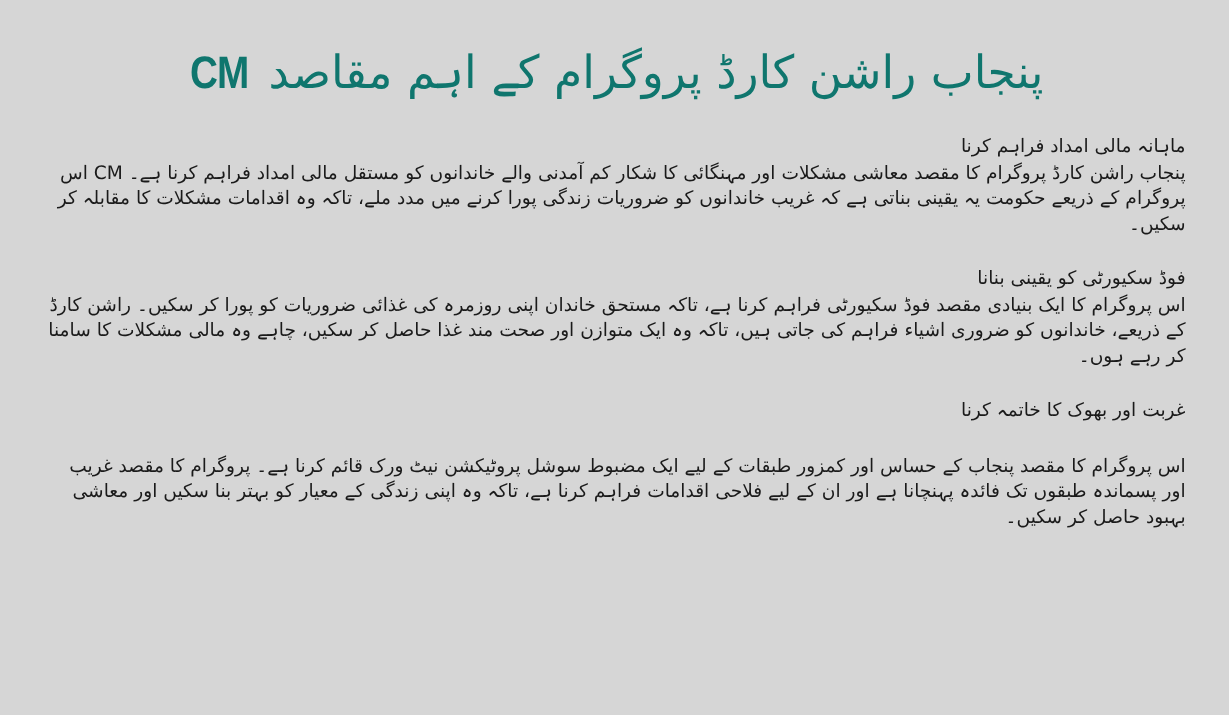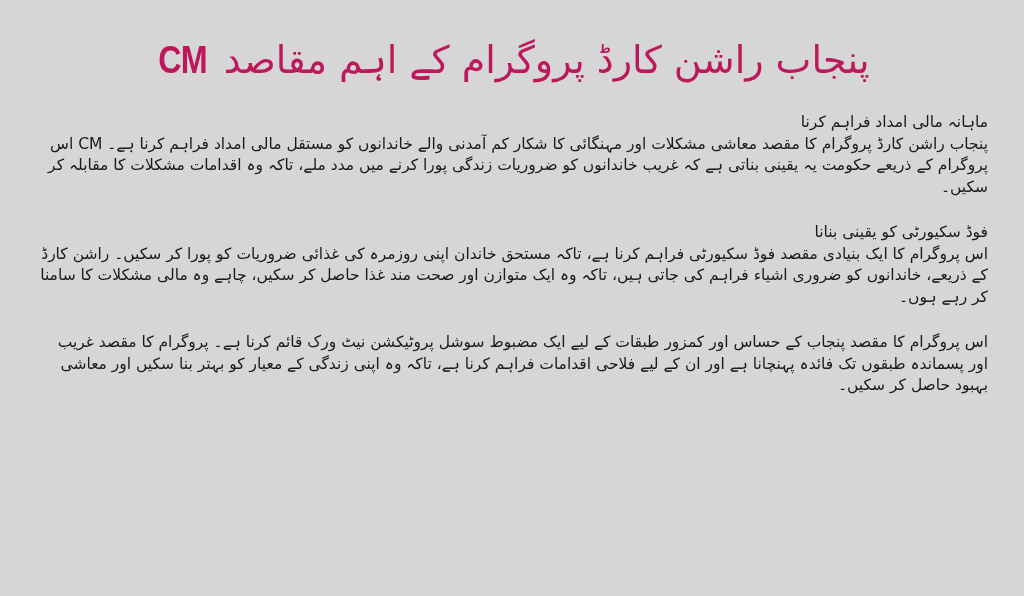--- a/index.html
+++ b/index.html
@@ -17,21 +17,21 @@
     }
     .title {
       position: absolute;
       top: 30px;
       left: 0;
       width: 1024px;
       text-align: center;
       direction: rtl;
       font-size: 38px;
       line-height: 60px;
-      color: #be185d;
+      color: #0f766e;
       font-weight: normal;
       margin: 0;
     }
     .title .cm {
       font-family: "Liberation Sans", sans-serif;
       font-weight: bold;
       font-size: 38px;
       letter-spacing: -1px;
       transform: scaleX(0.85);
       display: inline-block;
@@ -67,17 +67,18 @@
 <div class="content">
   <div class="section">
     <h2 class="section-heading">ماہانہ مالی امداد فراہم کرنا</h2>
     <p class="section-body">پنجاب راشن کارڈ پروگرام کا مقصد معاشی مشکلات اور مہنگائی کا شکار کم آمدنی والے خاندانوں کو مستقل مالی امداد فراہم کرنا ہے۔ CM اس پروگرام کے ذریعے حکومت یہ یقینی بناتی ہے کہ غریب خاندانوں کو ضروریات زندگی پورا کرنے میں مدد ملے، تاکہ وہ اقدامات مشکلات کا مقابلہ کر سکیں۔</p>
   </div>
   <div class="section">
     <h2 class="section-heading">فوڈ سکیورٹی کو یقینی بنانا</h2>
     <p class="section-body">اس پروگرام کا ایک بنیادی مقصد فوڈ سکیورٹی فراہم کرنا ہے، تاکہ مستحق خاندان اپنی روزمرہ کی غذائی ضروریات کو پورا کر سکیں۔ راشن کارڈ کے ذریعے، خاندانوں کو ضروری اشیاء فراہم کی جاتی ہیں، تاکہ وہ ایک متوازن اور صحت مند غذا حاصل کر سکیں، چاہے وہ مالی مشکلات کا سامنا کر رہے ہوں۔</p>
   </div>
   <div class="section">
+    <h2 class="section-heading">غربت اور بھوک کا خاتمہ کرنا</h2>
   </div>
   <div class="section">
     <p class="section-body">اس پروگرام کا مقصد پنجاب کے حساس اور کمزور طبقات کے لیے ایک مضبوط سوشل پروٹیکشن نیٹ ورک قائم کرنا ہے۔ پروگرام کا مقصد غریب اور پسماندہ طبقوں تک فائدہ پہنچانا ہے اور ان کے لیے فلاحی اقدامات فراہم کرنا ہے، تاکہ وہ اپنی زندگی کے معیار کو بہتر بنا سکیں اور معاشی بہبود حاصل کر سکیں۔</p>
   </div>
 </div>
 
 </body></html>

